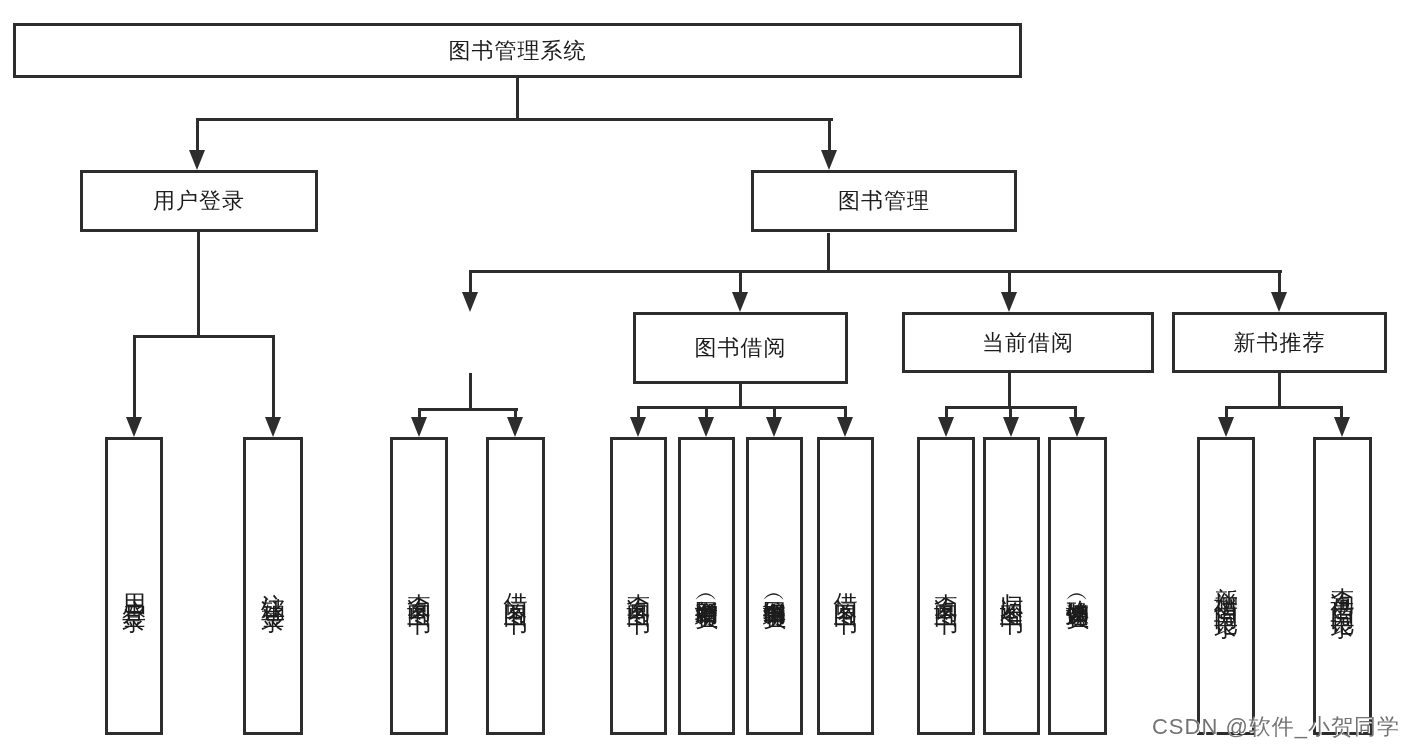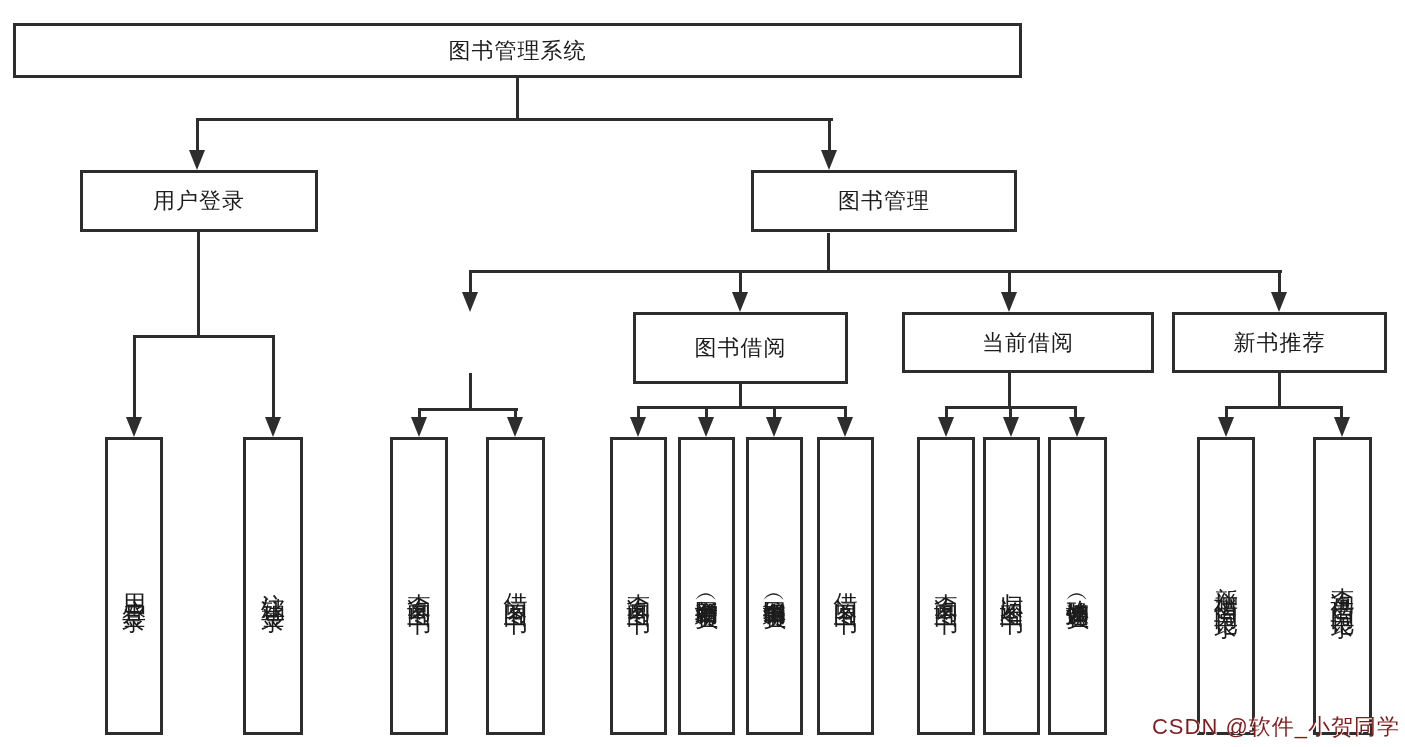--- a/index.html
+++ b/index.html
@@ -49,21 +49,21 @@
     width:0;height:0;
     border-left:8px solid transparent;
     border-right:8px solid transparent;
     border-top:20px solid var(--line);
   }
   .watermark{
     position:absolute;
     top:712px;
     right:5px;
     font-size:22px;
-    color:#7f1d1d;
+    color:#737373;
     letter-spacing:1px;
     z-index:5;
     white-space:nowrap;
     text-shadow:1px 1px 0 #ffffff;
   }
 </style>
 </head>
 <body>
 
 <div id="canvas">

